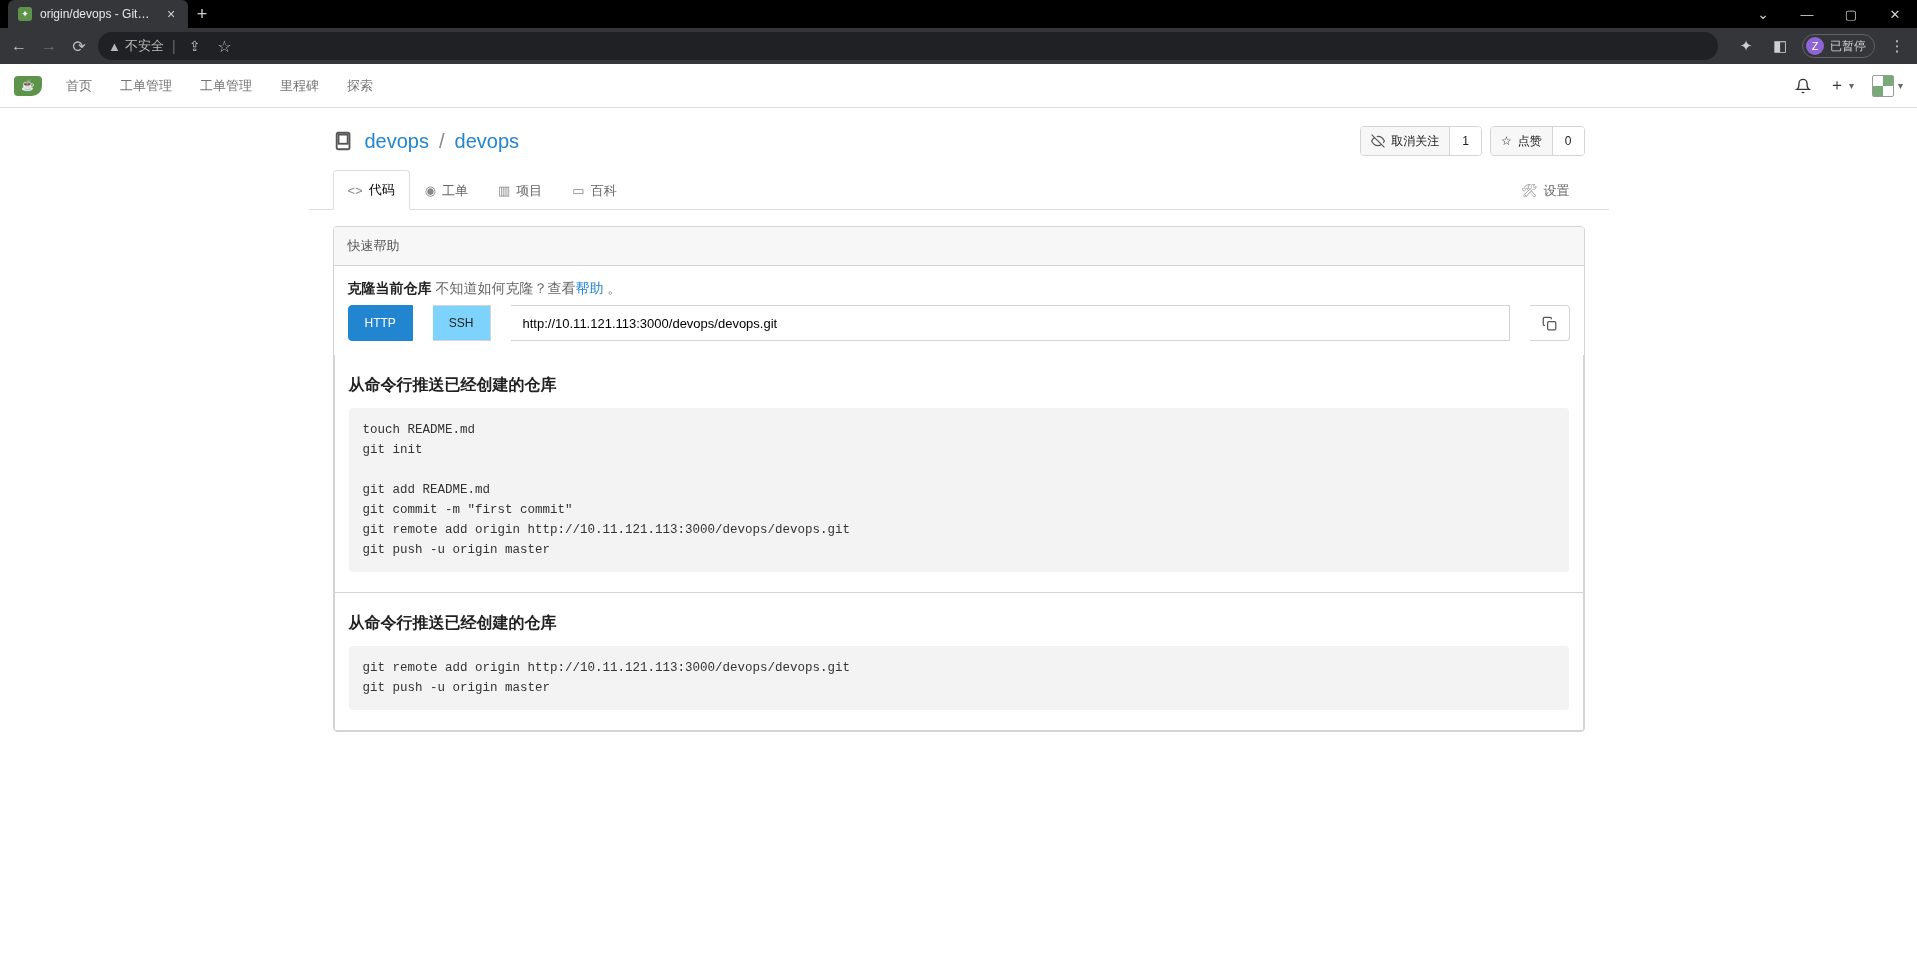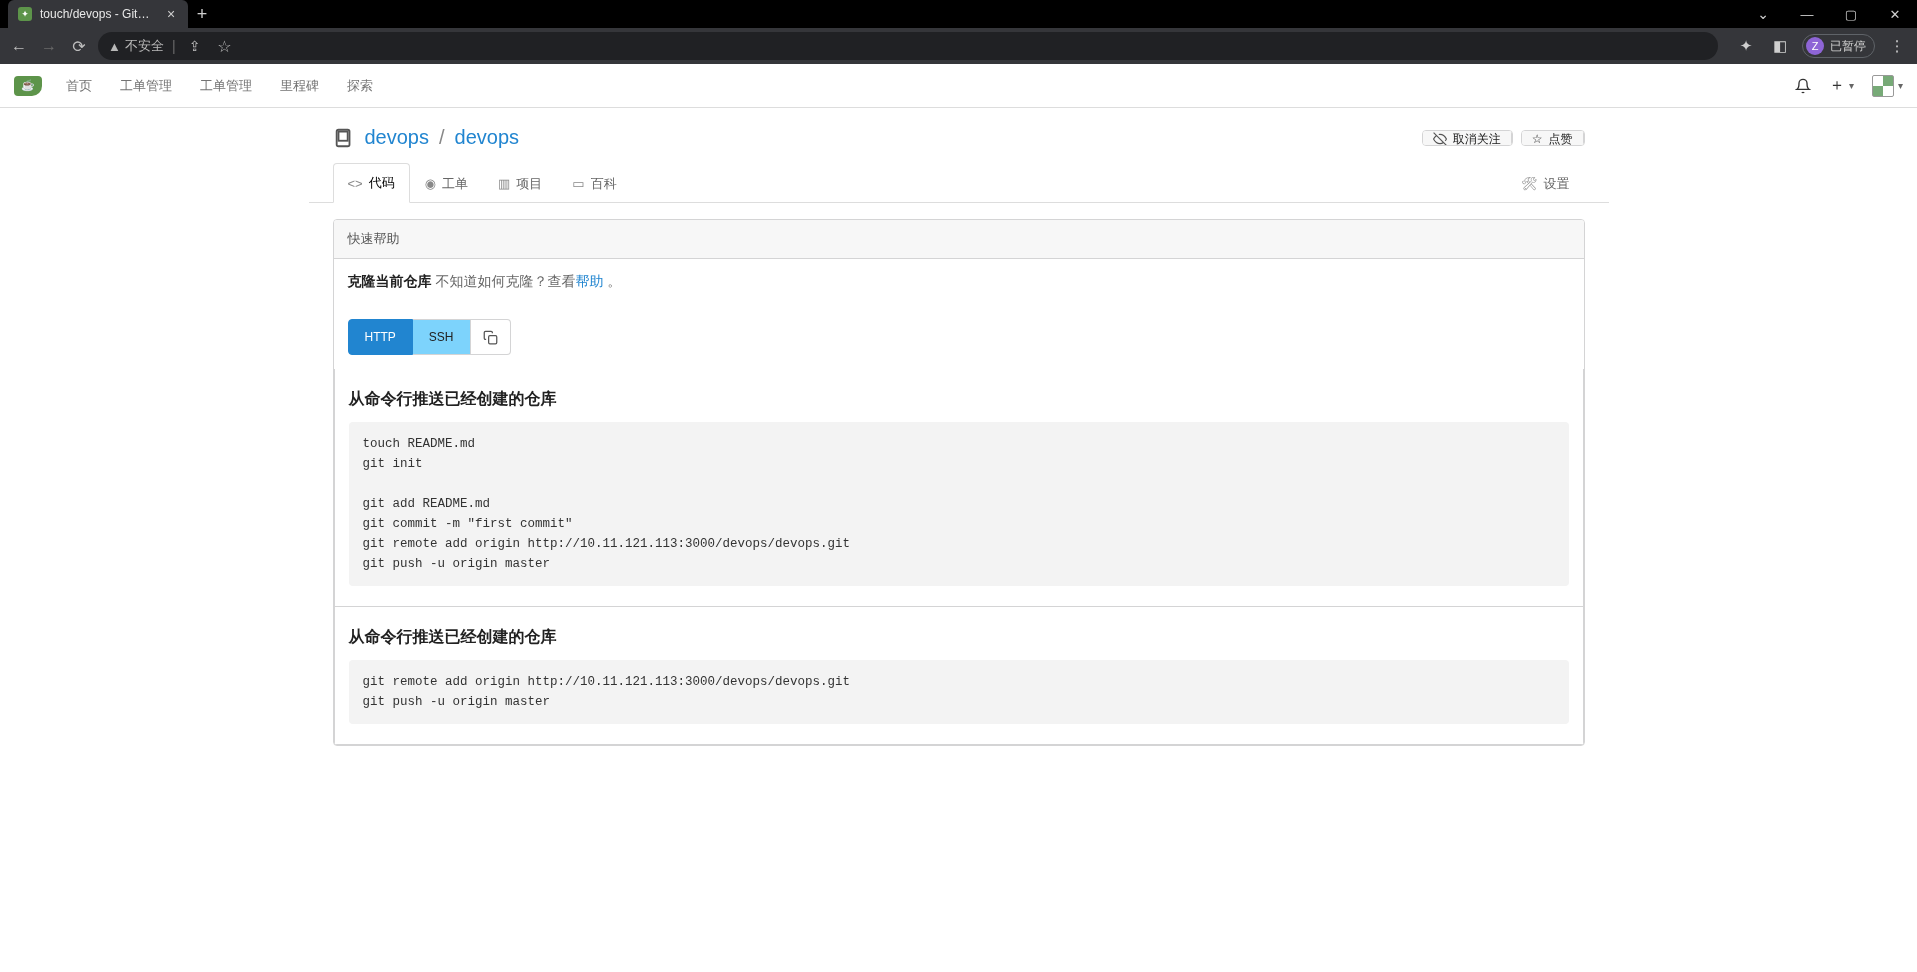--- a/index.html
+++ b/index.html
@@ -39,42 +39,42 @@
 .caret { font-size: 10px; color:#666; }
 
 
 .page { max-width: 1300px; margin: 0 auto; }
 .repo-head { display: flex; align-items: center; padding: 18px 24px 0 24px; }
 .repo-title { display: flex; align-items: center; gap: 10px; font-size: 20px; }
 .repo-title .ricon { width: 22px; height: 22px; display:inline-block; }
 .repo-title a { color: #2185d0; text-decoration: none; cursor:pointer; }
 .repo-title .slash { color: #888; }
 .repo-actions { margin-left: auto; display: flex; gap: 8px; }
-.btn-grp { display: flex; border: 1px solid #d4d4d5; border-radius: 4px; overflow: hidden; height: 16px; flex-direction: column; }
+.btn-grp { display: flex; border: 1px solid #d4d4d5; border-radius: 4px; overflow: hidden; height: 30px; }
 .btn-grp .b { display: inline-flex; align-items: center; gap: 6px; padding: 0 10px; font-size: 12px; background: #f7f7f7; cursor: pointer; border-right: 1px solid #d4d4d5; }
 .btn-grp .cnt { display: inline-flex; align-items: center; padding: 0 12px; font-size: 12px; background: #fff; }
 
 
 .tabs { display: flex; align-items: center; border-bottom: 1px solid #ddd; margin: 14px 0 0 0; padding: 0 24px; }
 .tabs .t { display: inline-flex; align-items: center; gap: 6px; padding: 10px 14px; font-size: 13px; color: #666; border: 1px solid transparent; border-bottom: none; cursor: pointer; margin-bottom: -1px; }
 .tabs .t.active { border-color: #ddd; border-bottom: 1px solid #fff; border-radius: 4px 4px 0 0; color: #000; background:#fff; }
 .tabs .spacer { flex: 1; }
 .tabs .t .ti { color: #888; font-size: 13px; }
 
 
 .content { padding: 0 24px 40px 24px; }
 .panel { border: 1px solid #d4d4d5; border-radius: 4px; margin-top: 16px; overflow: hidden; }
 .panel-hd { background: #f7f7f7; border-bottom: 1px solid #d4d4d5; padding: 10px 14px; font-size: 13px; color: #555; }
 .panel-bd { padding: 14px; }
 .clone-line { font-size: 14px; }
 .clone-line strong { font-weight: 700; text-align: center; }
 .clone-line .muted { color: #666; }
 .clone-line a { color: #2185d0; text-decoration: none; cursor:pointer; }
 
-.clone-row { display: flex; margin-top: 28px; }
+.clone-row { display: flex; margin-top: 7px; gap: 20px; }
 .clone-row .seg { border: 1px solid #d4d4d5; height: 36px; display: inline-flex; align-items: center; padding: 0 16px; font-size: 12px; cursor: pointer; background: #7dd3fc; }
 .clone-row .seg.active { background: #2185d0; color: #fff; border-color: #2185d0; border-radius: 4px 0 0 4px; }
 .clone-row .seg.ssh { border-left: none; }
 .clone-row .url { flex: 1; border: 1px solid #d4d4d5; border-left: none; height: 36px; padding: 0 12px; font-size: 13px; outline: none; }
 .clone-row .copy { border: 1px solid #d4d4d5; border-left: none; height: 36px; width: 40px; display: inline-flex; align-items: center; justify-content: center; cursor: pointer; background: #fff; border-radius: 0 4px 4px 0; color:#555; }
 
 .section { border: 1px solid #d4d4d5; border-top: none; padding: 20px 14px; }
 .section h3 { font-size: 16px; font-weight: 700; margin-bottom: 12px; }
 pre.code { background: #f3f3f3; border-radius: 4px; padding: 12px 14px; font-family: Consolas, "Courier New", monospace; font-size: 12.5px; line-height: 1.6; white-space: pre; overflow-x: auto; color:#333; }
 
@@ -83,21 +83,21 @@
 
 .letterbox { height: calc(100vh - 64px - 44px); overflow:auto; }
 </style>
 </head>
 <body>
 
 <div class="chrome">
   <div class="tab-strip">
     <div class="tab">
       <span class="favicon">✦</span>
-      <span class="title">touch/devops - Git…</span>
+      <span class="title">origin/devops - Git…</span>
       <span class="close">×</span>
     </div>
     <div class="newtab">+</div>
     <div class="win-ctrl">
       <span class="chev">⌄</span>
       <span>—</span>
       <span>▢</span>
       <span>✕</span>
     </div>
   </div>
@@ -217,20 +217,21 @@
       <div class="panel-bd">
         <div class="clone-line">
           <strong>克隆当前仓库</strong>
           <span class="muted">
             <span>不知道如何克隆？查看</span><a>帮助</a><span> 。</span>
           </span>
         </div>
         <div class="clone-row">
           <span class="seg active">HTTP</span>
           <span class="seg ssh">SSH</span>
+          <input class="url" readonly="" value="http://10.11.121.113:3000/devops/devops.git" style="">
           <span class="copy">
             <span>
               <svg width="15" height="15" viewBox="0 0 24 24" fill="none" stroke="currentColor" stroke-width="2">
                     <rect x="9" y="9" width="13" height="13" rx="2"></rect>
                     <path d="M5 15H4a2 2 0 01-2-2V4a2 2 0 012-2h9a2 2 0 012 2v1"></path>
                   </svg>
             </span>
           </span>
         </div>
       </div>

